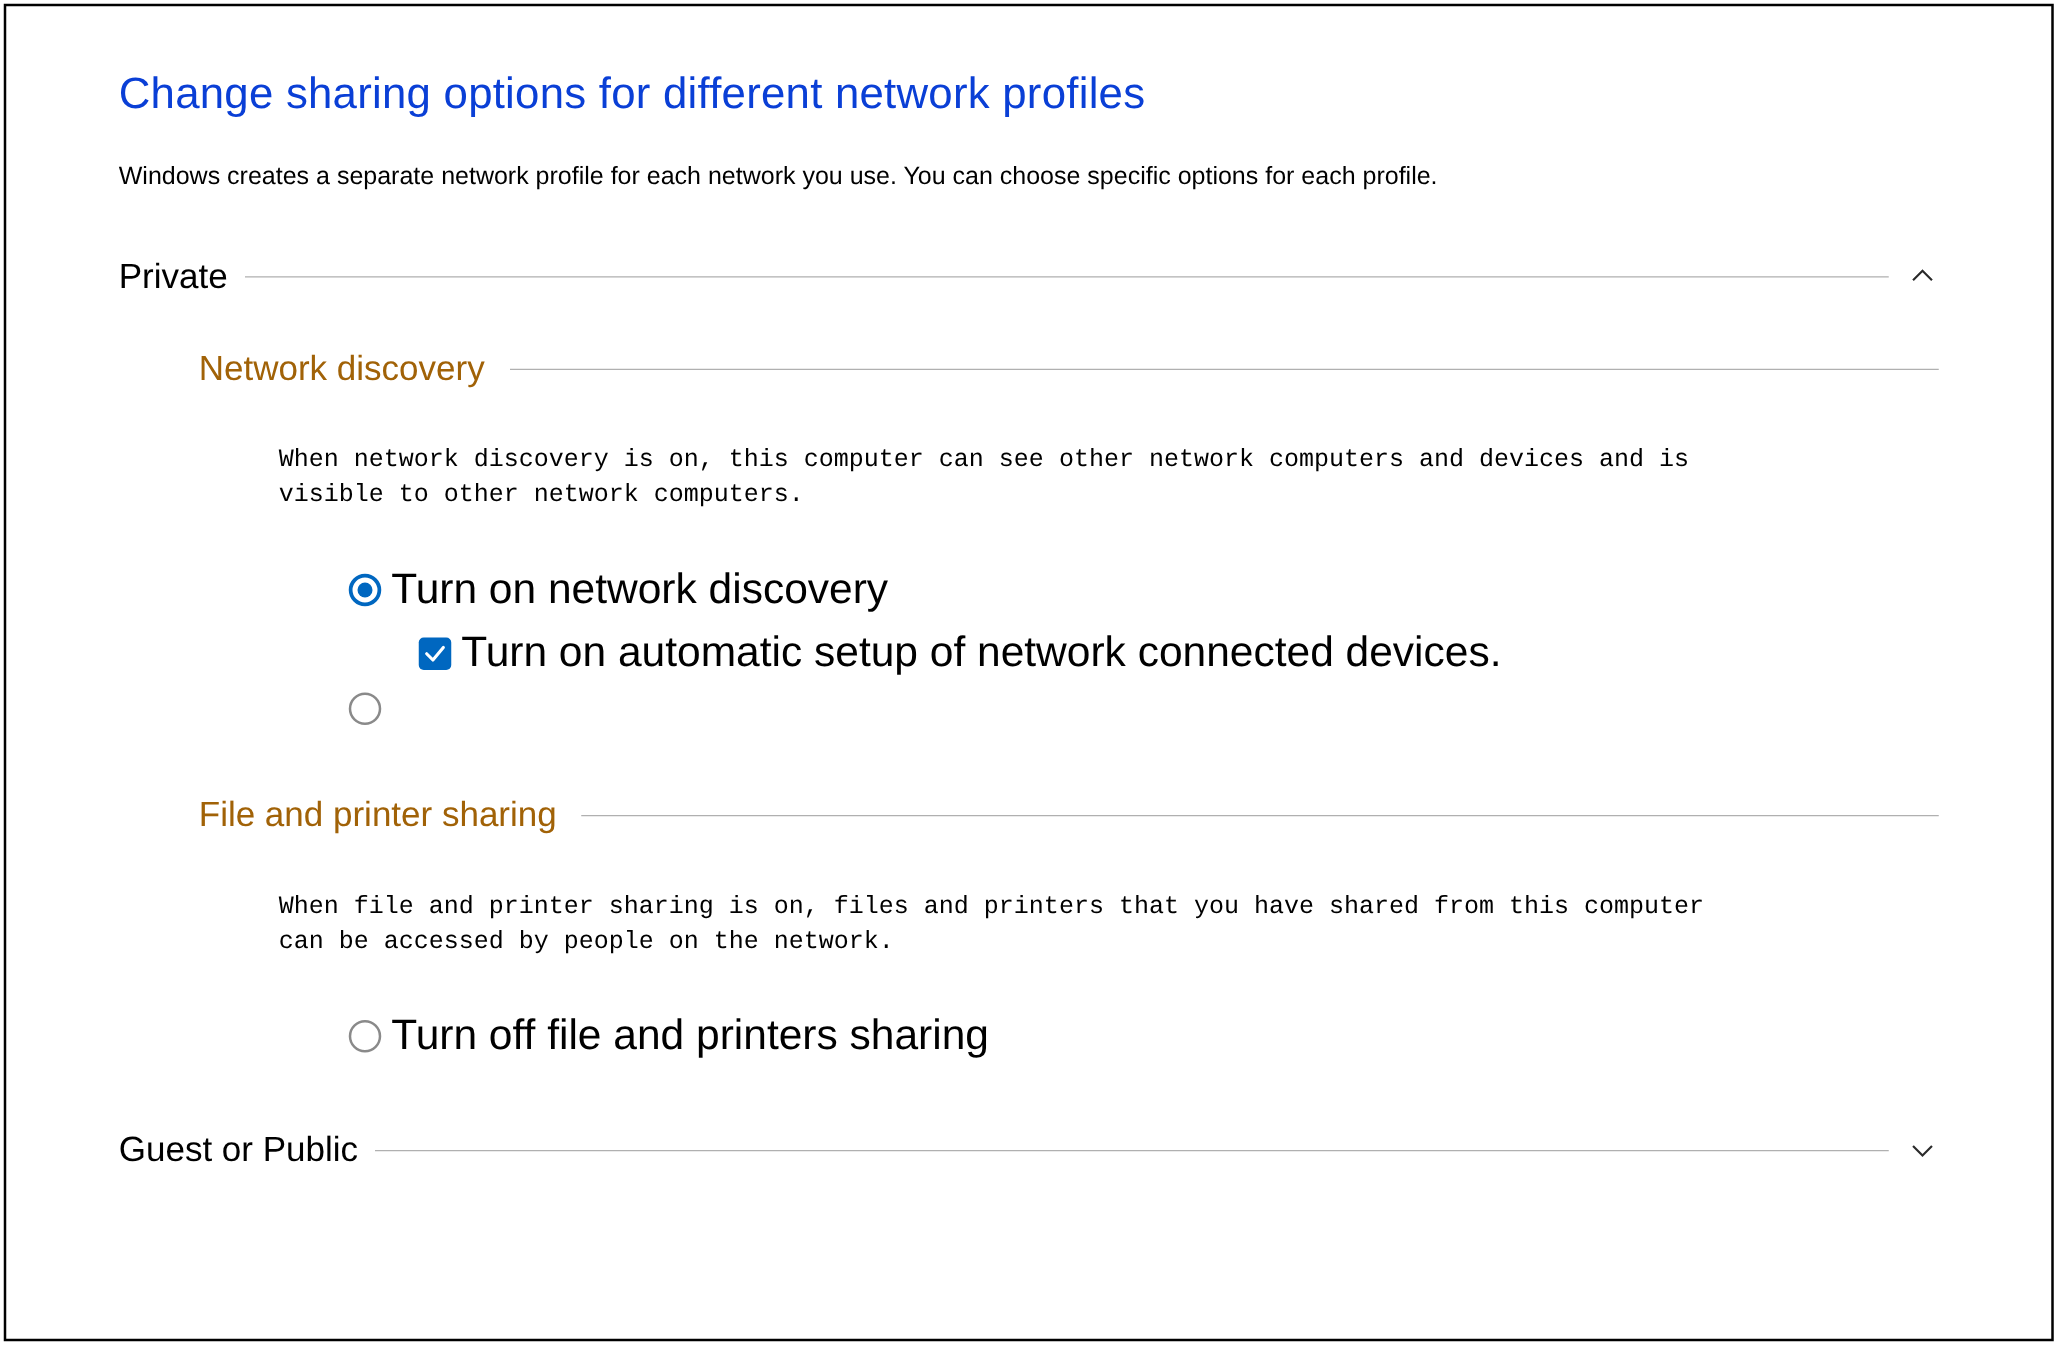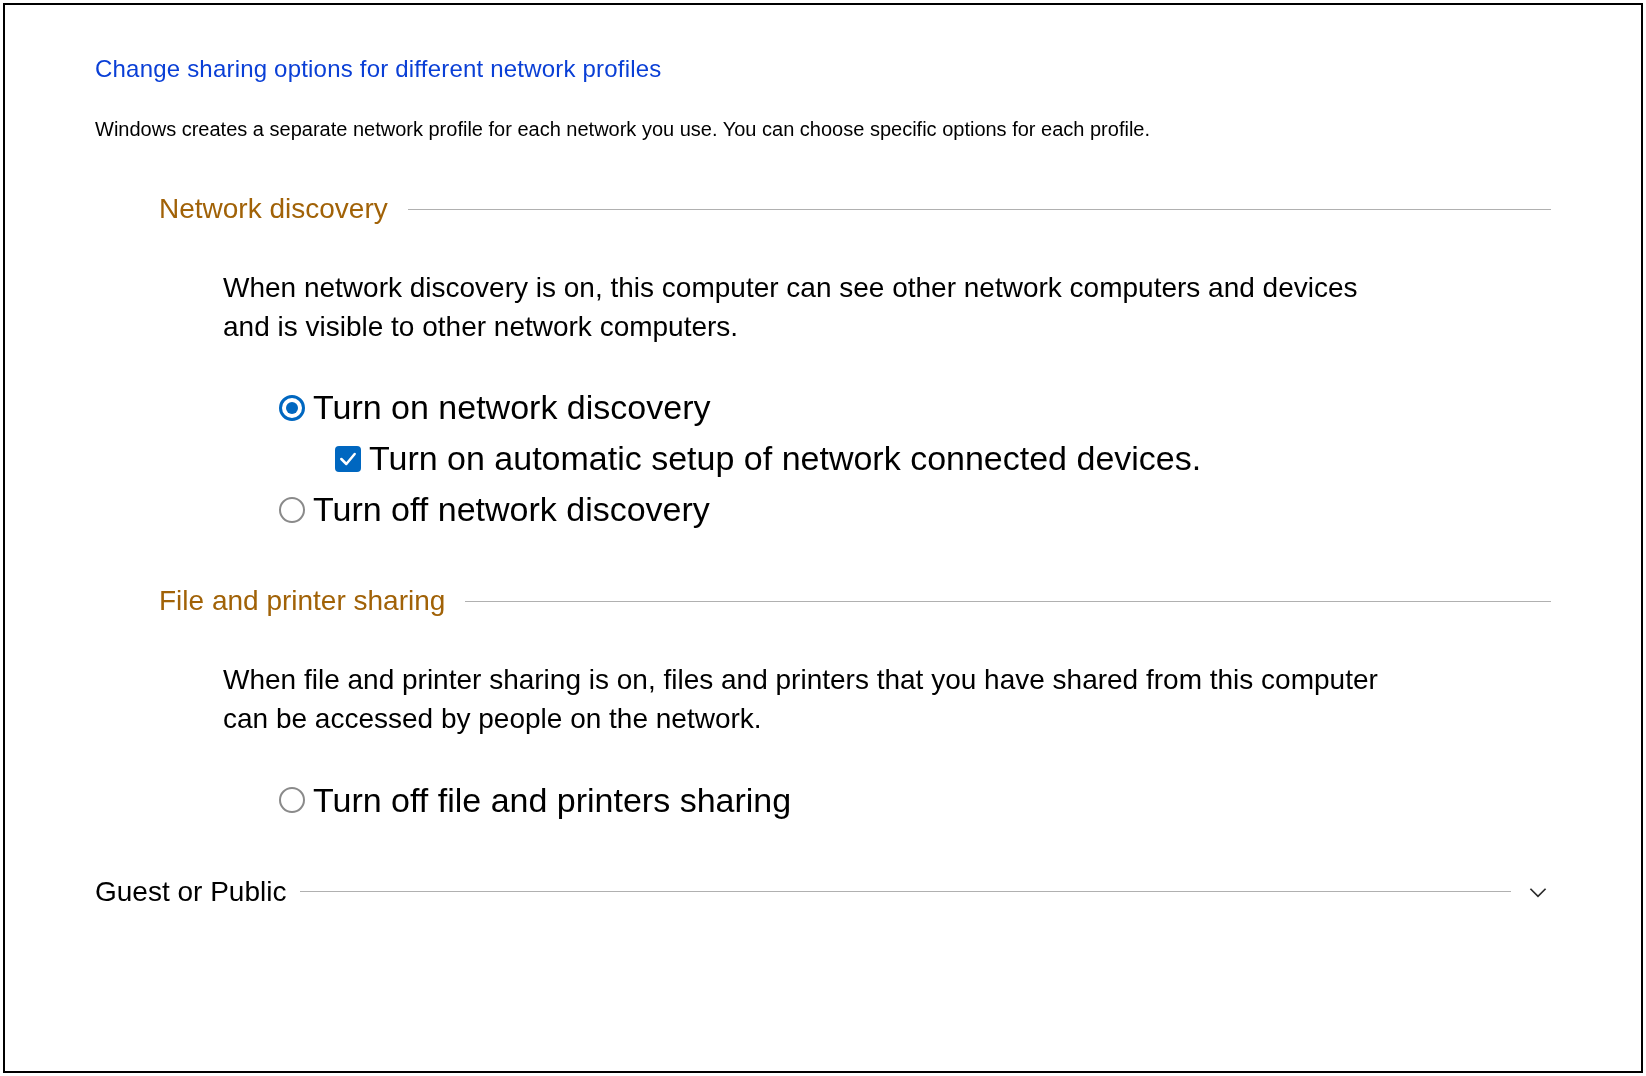--- a/index.html
+++ b/index.html
@@ -12,21 +12,21 @@
     }
     .frame {
       border: 2px solid #000;
       width: 100%;
       height: 100%;
       padding: 50px 90px 10px 90px;
       overflow: hidden;
     }
     .title {
       color: #0a3fd6;
-      font-size: 24px;
+      font-size: 35px;
       font-weight: 400;
       margin-bottom: 32px;
       letter-spacing: 0.2px;
     }
     .description {
       color: #000;
       font-size: 20px;
       line-height: 1.4;
       margin-bottom: 50px;
       max-width: 1400px;
@@ -66,24 +66,25 @@
       white-space: nowrap;
     }
     .subheader .rule {
       flex: 1;
       height: 1px;
       background: #b0b0b0;
     }
 
     .para {
       color: #000;
-      font-size: 28px;
+      font-size: 20px;
       line-height: 1.38;
       margin: 0 0 42px 128px;
       max-width: 1160px;
+      font-family: Liberation Mono, monospace;
     }
 
     .options {
       margin: 0 0 56px 184px;
     }
     .row {
       display: flex;
       align-items: center;
       gap: 8px;
       font-size: 34px;
@@ -135,20 +136,29 @@
     }
   </style>
 </head>
 <body>
 
 <div class="frame">
 
   <h1 class="title">Change sharing options for different network profiles</h1>
   <p class="description">Windows creates a separate network profile for each network you use. You can choose specific options for each profile.</p>
 
+  <div class="section-header">
+    <span class="label">Private</span>
+    <span class="rule"></span>
+    <span class="chev">
+      <svg width="26" height="26" viewBox="0 0 24 24" fill="none" stroke="currentColor" stroke-width="1.6">
+          <polyline points="5 15 12 8 19 15"></polyline>
+        </svg>
+    </span>
+  </div>
 
   <div class="subheader">
     <span class="label">Network discovery</span>
     <span class="rule"></span>
   </div>
   <p class="para">When network discovery is on, this computer can see other network computers and devices and is visible to other network computers.</p>
 
   <div class="options">
     <label class="row">
       <span class="radio selected"></span>
@@ -157,21 +167,20 @@
     <label class="row indent">
       <span class="checkbox">
         <svg width="20" height="20" viewBox="0 0 24 24" fill="none" stroke="currentColor" stroke-width="3" stroke-linecap="round" stroke-linejoin="round">
             <polyline points="4 12 10 18 20 6"></polyline>
           </svg>
       </span>
       <span>Turn on automatic setup of network connected devices.</span>
     </label>
     <label class="row">
       <span class="radio"></span>
-      <span>Turn off network discovery</span>
     </label>
   </div>
 
   <div class="subheader">
     <span class="label">File and printer sharing</span>
     <span class="rule"></span>
   </div>
   <p class="para">When file and printer sharing is on, files and printers that you have shared from this computer can be accessed by people on the network.</p>
 
   <div class="options">

